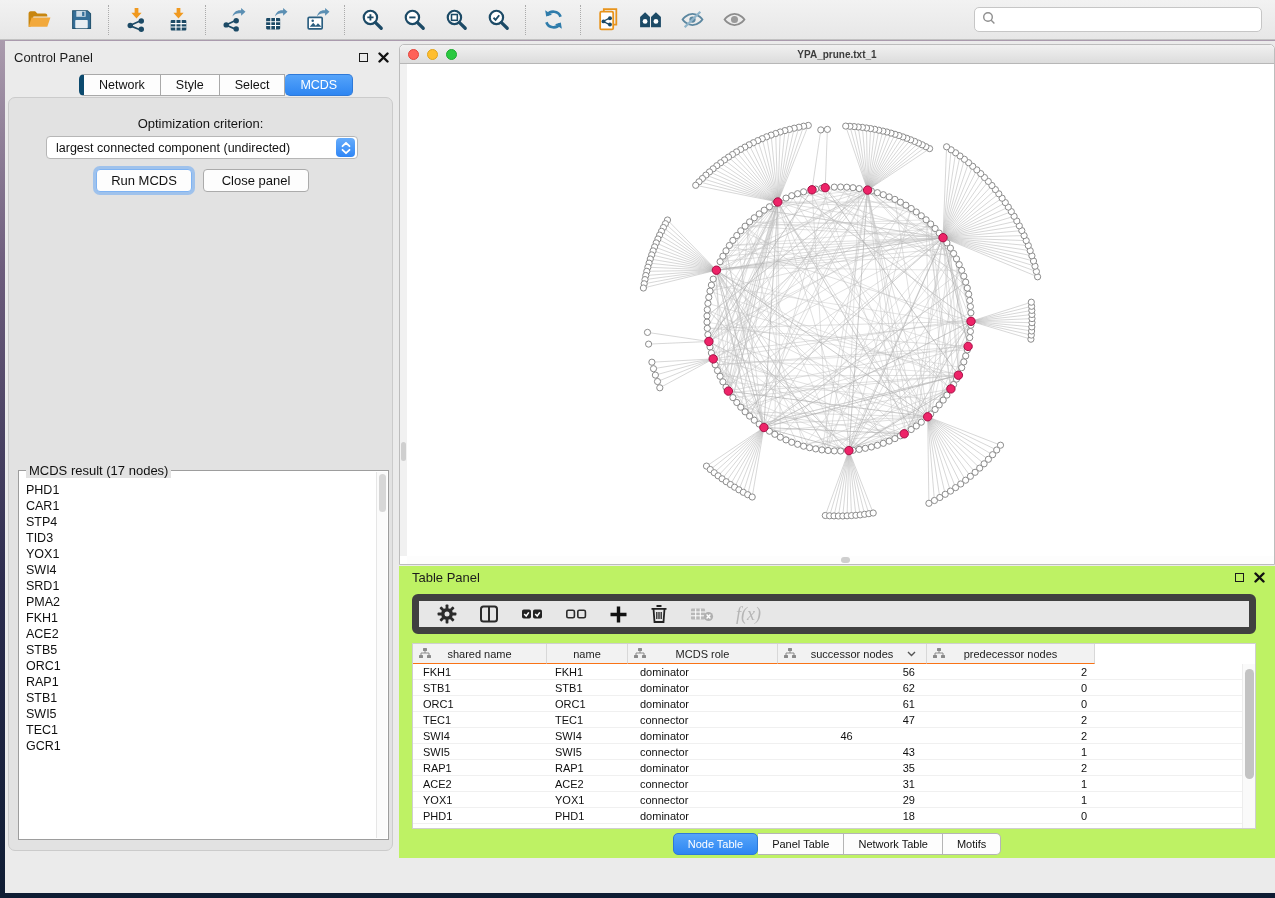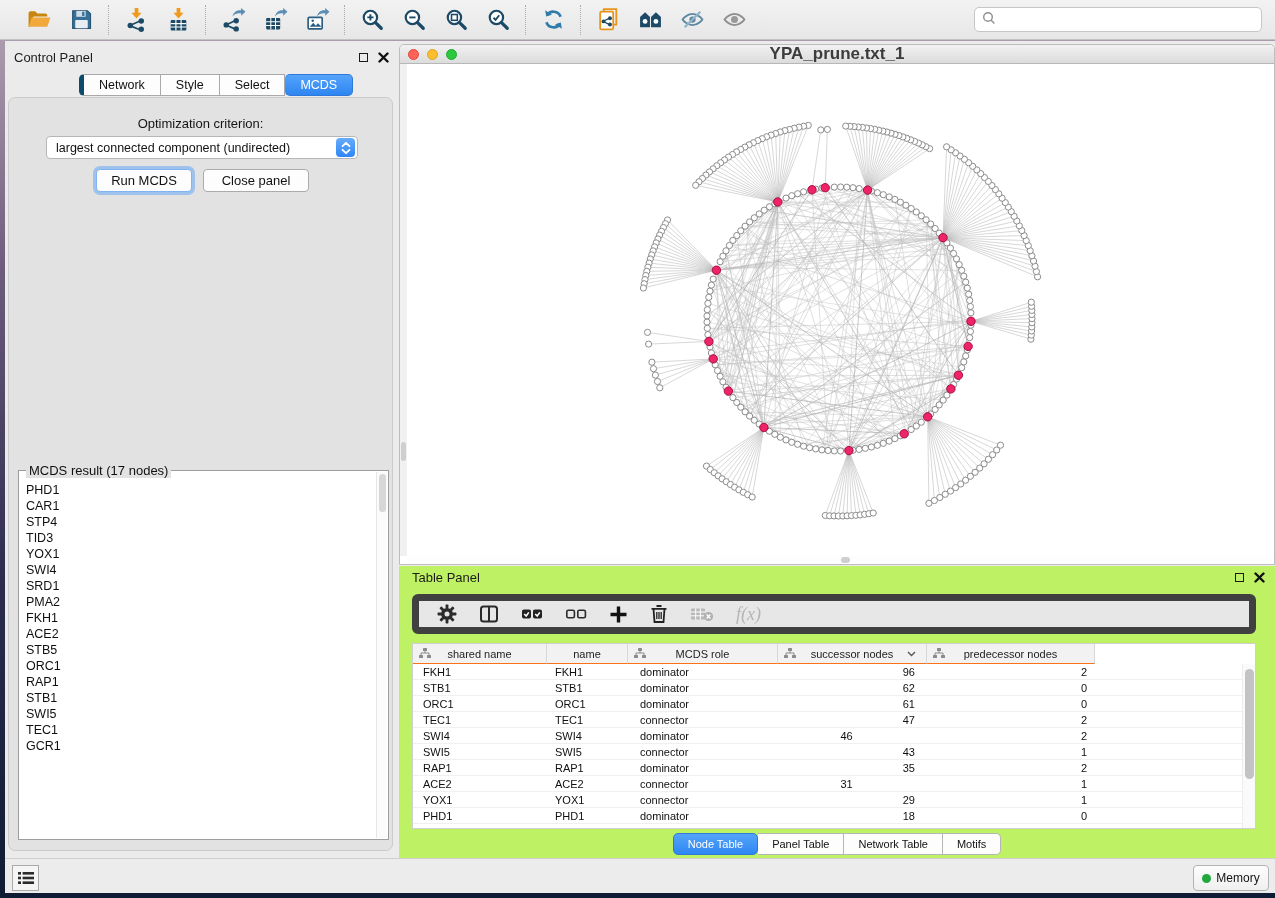--- a/index.html
+++ b/index.html
@@ -57,21 +57,21 @@
                    border-left:1px solid #e6e6e6; }
   #result-scroll .thumb { position:absolute; top:2px; left:1.5px; width:7px; height:38px;
                           background:#d7d7d7; border-radius:4px; }
   
   #network-window { position:absolute; left:394px; top:3px; width:876px; height:521px;
                     background:#fff; border:1px solid #bdbdbd; border-radius:5px 5px 0 0; }
   #nw-titlebar { position:absolute; left:0; top:0; right:0; height:19px;
                  background:linear-gradient(#f1f1f1,#dcdcdc); border-bottom:1px solid #b7b7b7;
                  border-radius:5px 5px 0 0; display:flex; align-items:center; }
   .tl { width:11px; height:11px; border-radius:50%; margin-left:8px; }
-  #nw-title { position:absolute; left:0; right:0; text-align:center; font-size:17px; font-weight:bold; color:#3c3c3c; }
+  #nw-title { position:absolute; left:0; right:0; text-align:center; font-size:10px; font-weight:bold; color:#3c3c3c; }
   #nw-vscroll { position:absolute; left:0; top:19px; bottom:8px; width:7px; background:#f1f1f1; }
   #nw-vscroll .thumb { position:absolute; left:1px; top:378px; width:5px; height:19px; background:#cfcfcf; border-radius:3px; }
   #nw-hscroll { position:absolute; left:7px; right:0; bottom:0; height:8px; background:#fdfdfd; }
   #nw-hscroll .thumb { position:absolute; left:434px; top:1px; width:9px; height:6px; background:#cfcfcf; border-radius:3px; }
   #graph-svg { position:absolute; left:7px; top:19px; width:869px; height:494px; }
   
   #table-panel { position:absolute; left:394px; top:525px; width:876px; height:292px; background:#bef264; }
   #tp-header { position:absolute; left:13px; right:10px; top:4px; display:flex; align-items:center; }
   #tp-header .panel-title { flex:1; }
   #tp-icons { display:flex; gap:10px; align-items:center; }
@@ -1176,21 +1176,21 @@
                 </g>
               </svg>
               <span>predecessor nodes</span>
             </div>
           </div>
         <div id="nt-rows">
             <div class="tr">
               <div class="td" style="width: 134px; line-height: 16px; padding-left: 10px;">FKH1</div>
               <div class="td" style="width: 81px; line-height: 16px; padding-left: 8px;">FKH1</div>
               <div class="td" style="width: 150px; line-height: 16px; padding-left: 12px;">dominator</div>
-              <div class="td" style="width: 149px; line-height: 16px; text-align: right; padding-right: 12px;">96</div>
+              <div class="td" style="width: 149px; line-height: 16px; text-align: right; padding-right: 12px;">56</div>
               <div class="td" style="width: 168px; line-height: 16px; text-align: right; padding-right: 8px;">2</div>
             </div>
             <div class="tr">
               <div class="td" style="width: 134px; line-height: 16px; padding-left: 10px;">STB1</div>
               <div class="td" style="width: 81px; line-height: 16px; padding-left: 8px;">STB1</div>
               <div class="td" style="width: 150px; line-height: 16px; padding-left: 12px;">dominator</div>
               <div class="td" style="width: 149px; line-height: 16px; text-align: right; padding-right: 12px;">62</div>
               <div class="td" style="width: 168px; line-height: 16px; text-align: right; padding-right: 8px;">0</div>
             </div>
             <div class="tr">
@@ -1225,21 +1225,21 @@
               <div class="td" style="width: 134px; line-height: 16px; padding-left: 10px;">RAP1</div>
               <div class="td" style="width: 81px; line-height: 16px; padding-left: 8px;">RAP1</div>
               <div class="td" style="width: 150px; line-height: 16px; padding-left: 12px;">dominator</div>
               <div class="td" style="width: 149px; line-height: 16px; text-align: right; padding-right: 12px;">35</div>
               <div class="td" style="width: 168px; line-height: 16px; text-align: right; padding-right: 8px;">2</div>
             </div>
             <div class="tr">
               <div class="td" style="width: 134px; line-height: 16px; padding-left: 10px;">ACE2</div>
               <div class="td" style="width: 81px; line-height: 16px; padding-left: 8px;">ACE2</div>
               <div class="td" style="width: 150px; line-height: 16px; padding-left: 12px;">connector</div>
-              <div class="td" style="width: 149px; line-height: 16px; text-align: center; padding-right: 12px;">31</div>
+              <div class="td" style="width: 149px; line-height: 16px; text-align: right; padding-right: 12px;">31</div>
               <div class="td" style="width: 168px; line-height: 16px; text-align: right; padding-right: 8px;">1</div>
             </div>
             <div class="tr">
               <div class="td" style="width: 134px; line-height: 16px; padding-left: 10px;">YOX1</div>
               <div class="td" style="width: 81px; line-height: 16px; padding-left: 8px;">YOX1</div>
               <div class="td" style="width: 150px; line-height: 16px; padding-left: 12px;">connector</div>
               <div class="td" style="width: 149px; line-height: 16px; text-align: right; padding-right: 12px;">29</div>
               <div class="td" style="width: 168px; line-height: 16px; text-align: right; padding-right: 8px;">1</div>
             </div>
             <div class="tr">
@@ -1255,33 +1255,15 @@
           </div>
       </div>
       <div id="table-tabs">
           <div class="ttab active">Node Table</div>
           <div class="ttab">Panel Table</div>
           <div class="ttab">Network Table</div>
           <div class="ttab">Motifs</div>
         </div>
     </div>
 
-    <div id="status-bar">
-      <div id="panels-btn">
-          <svg width="16" height="14" viewBox="0 0 16 14">
-            <g fill="#2b2b2b">
-              <rect y="1" width="3" height="2.6"></rect>
-              <rect x="4.6" y="1" width="11.4" height="2.6"></rect>
-              <rect y="5.7" width="3" height="2.6"></rect>
-              <rect x="4.6" y="5.7" width="11.4" height="2.6"></rect>
-              <rect y="10.4" width="3" height="2.6"></rect>
-              <rect x="4.6" y="10.4" width="11.4" height="2.6"></rect>
-            </g>
-          </svg>
-        </div>
-      <div id="memory-btn">
-        <span id="memory-dot"></span>
-        <span>Memory</span>
-      </div>
-    </div>
 
   </div>
 </div>
 
 </body></html>

